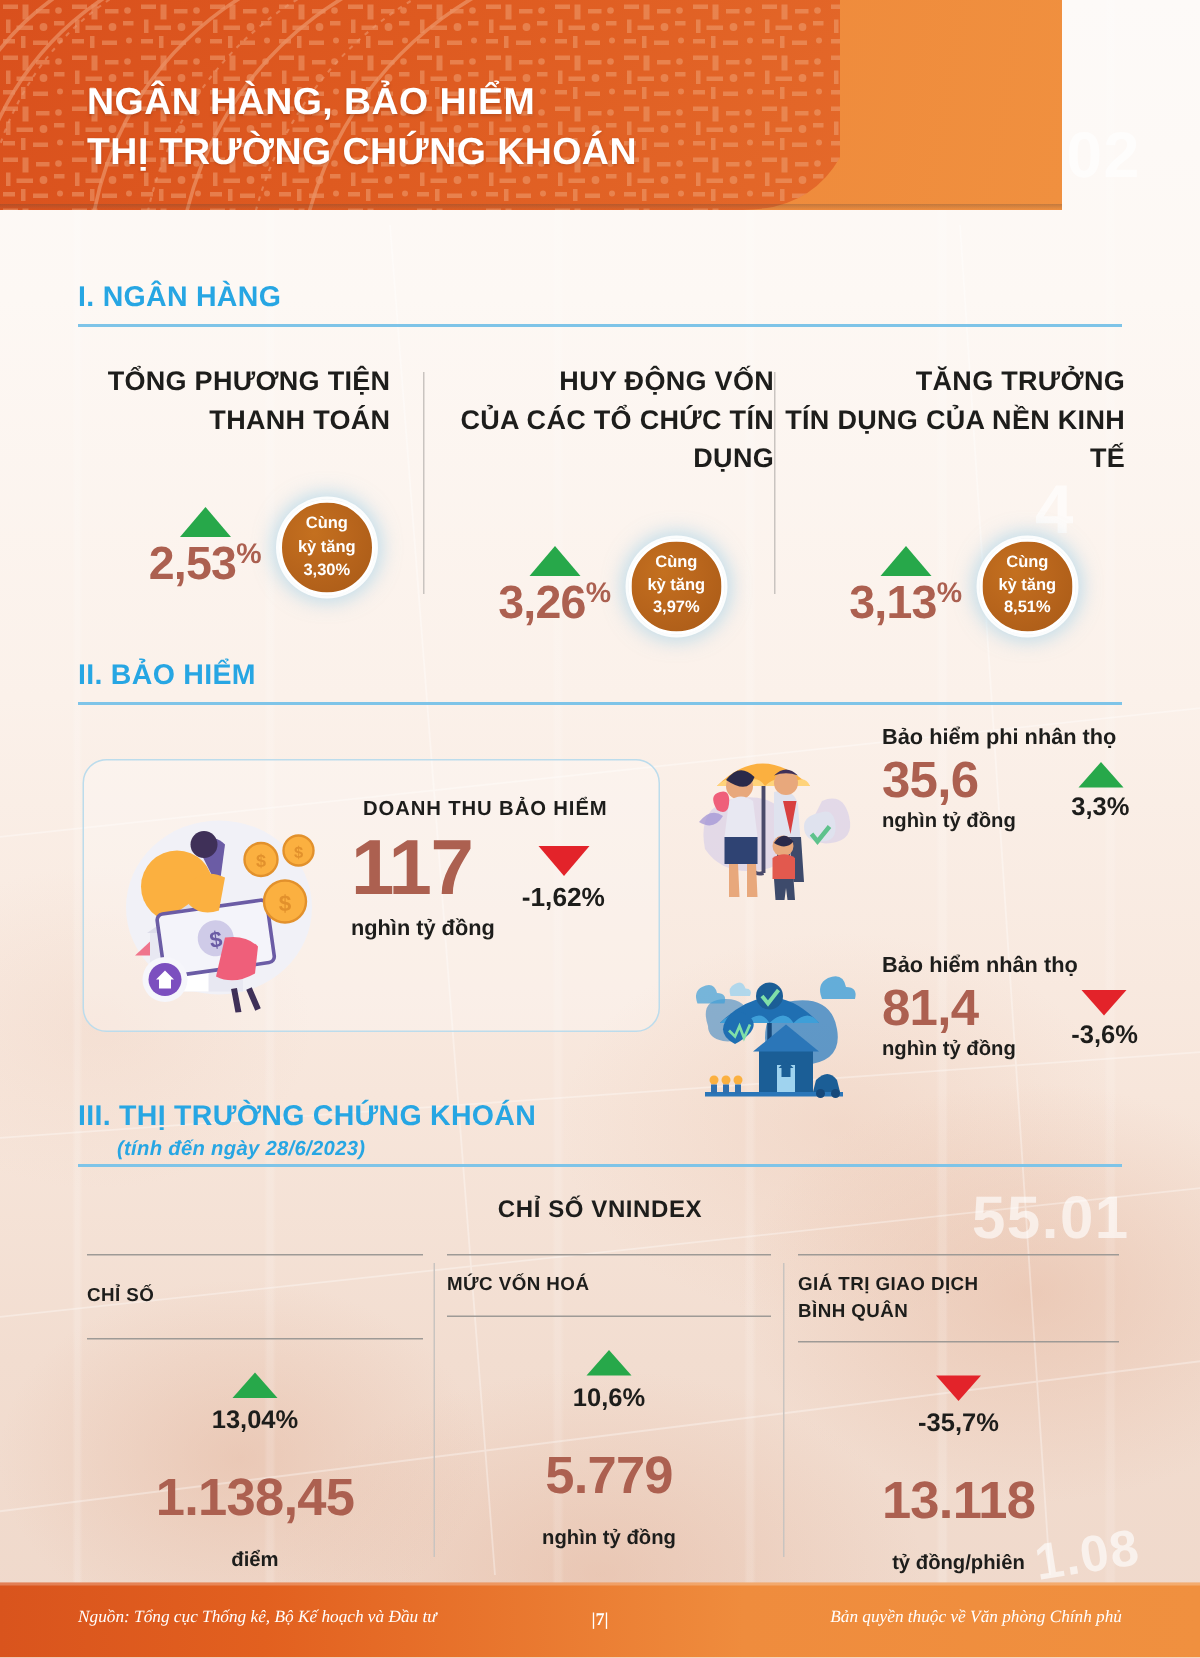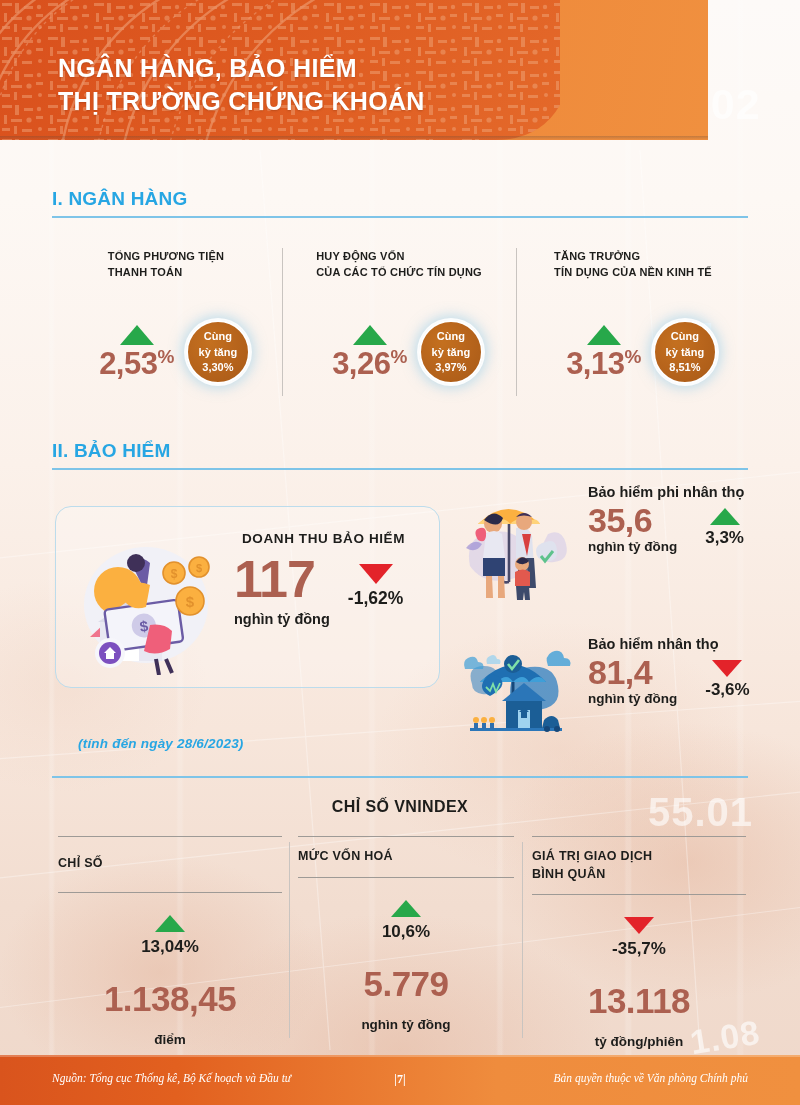--- a/index.html
+++ b/index.html
@@ -117,28 +117,28 @@
     background: #7ec4e8;
   }
 
   
   .bank-row { position: absolute; left: 50px; top: 238px; width: 700px; height: 160px; }
   .bank-card {
     position: absolute; top: 0; height: 160px;
     display: flex; flex-direction: column; align-items: center;
   }
   .bank-card .cap {
-    text-align: left;
+    text-align: right;
     font-weight: 700;
-    font-size: 11px;
+    font-size: 18px;
     line-height: 1.42;
     color: #1d1d1b;
     letter-spacing: .2px;
     text-transform: uppercase;
-    margin-top: 11px;
+    margin-top: 4px;
   }
   .bank-card .valrow {
     display: flex; align-items: center; justify-content: center;
     gap: 12px; margin-top: 40px;
   }
   .tri-up {
     width: 0; height: 0;
     border-left: 17px solid transparent;
     border-right: 17px solid transparent;
     border-bottom: 20px solid #27a84a;
@@ -201,21 +201,21 @@
     letter-spacing: -1px;
   }
   .ins-unit { font-weight: 700; font-size: 14.5px; color: #1d1d1b; margin-top: 4px; }
   .ins-delta { display: flex; flex-direction: column; align-items: center; margin-top: 12px; }
   .ins-delta .d-pct { font-weight: 700; font-size: 17.5px; color: #1d1d1b; margin-top: 4px; }
 
   .ins-item { position: absolute; }
   .ins-item .i-title {
     font-weight: 700; font-size: 14.5px; color: #1d1d1b; text-align: left;
   }
-  .ins-item .i-row { display: flex; align-items: flex-start; gap: 28px; margin-top: 2px; }
+  .ins-item .i-row { display: flex; align-items: flex-start; gap: 37px; margin-top: 2px; }
   .ins-item .i-num {
     font-weight: 700; font-size: 34px; color: #ac6050; line-height: 1.1; letter-spacing: -.5px;
   }
   .ins-item .i-unit { font-weight: 700; font-size: 13.5px; color: #1d1d1b; }
   .ins-item .i-delta { display: flex; flex-direction: column; align-items: center; margin-top: 6px; }
   .ins-item .i-pct { font-weight: 700; font-size: 17px; color: #1d1d1b; margin-top: 3px; }
 
   
   .vnindex-title {
     position: absolute; left: 0; right: 0; top: 798px;
@@ -520,20 +520,21 @@
         </div>
         <div class="i-delta">
           <div class="tri-down sm"></div>
           <div class="i-pct">-3,6%</div>
         </div>
       </div>
     </div>
   </div>
 
   <div class="section-head" style="left:52px; top:734px;">
+    <span>III. THỊ TRƯỜNG CHỨNG KHOÁN</span>
     <span class="sub">(tính đến ngày 28/6/2023)</span>
   </div>
   <div class="section-rule" style="left:52px; top:776px; width:696px;"></div>
 
   <div class="vnindex-title">CHỈ SỐ VNINDEX</div>
 
   <div class="stk-row">
     <div class="vdiv" style="left:239px; top:6px; height:196px;"></div>
     <div class="vdiv" style="left:472px; top:6px; height:196px;"></div>
 

